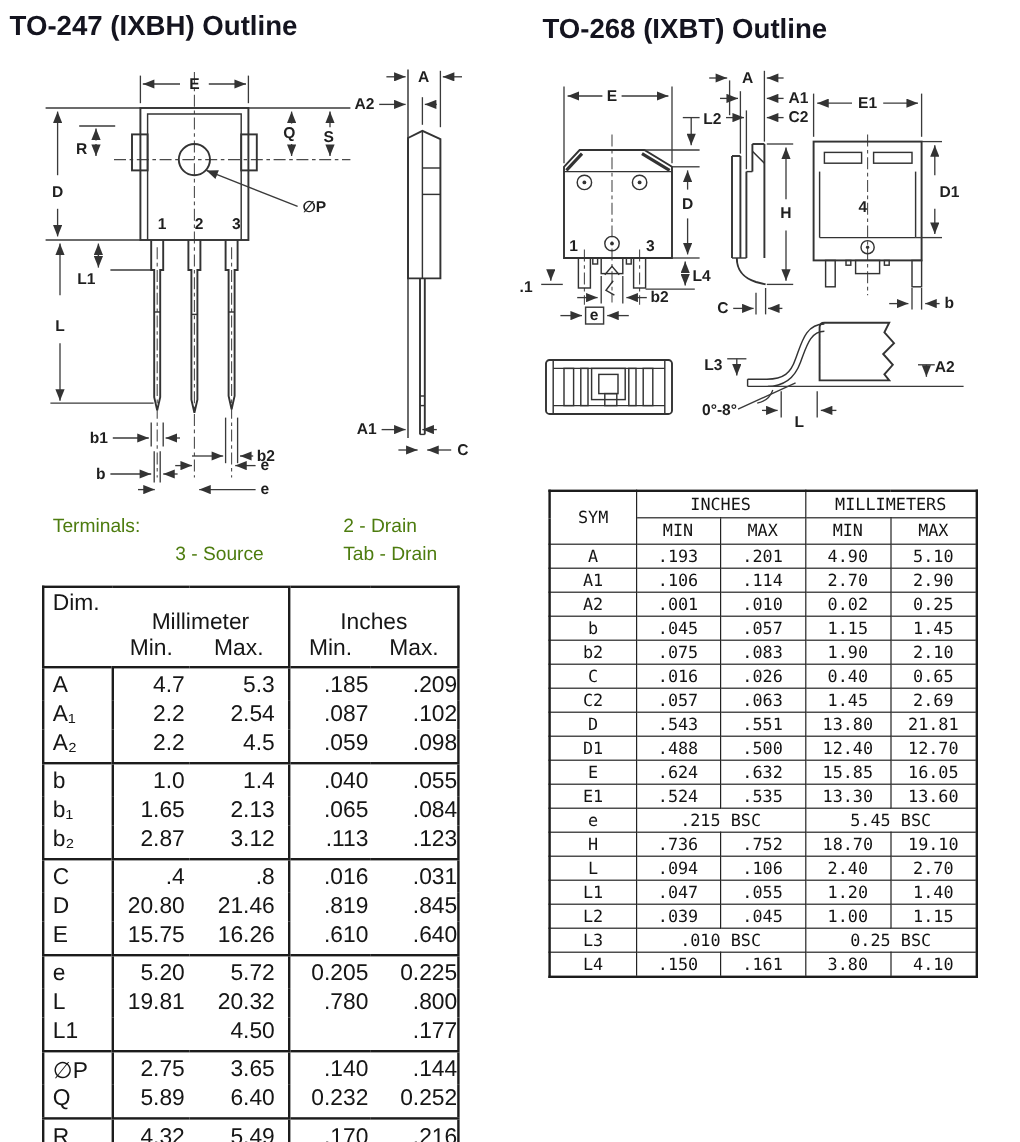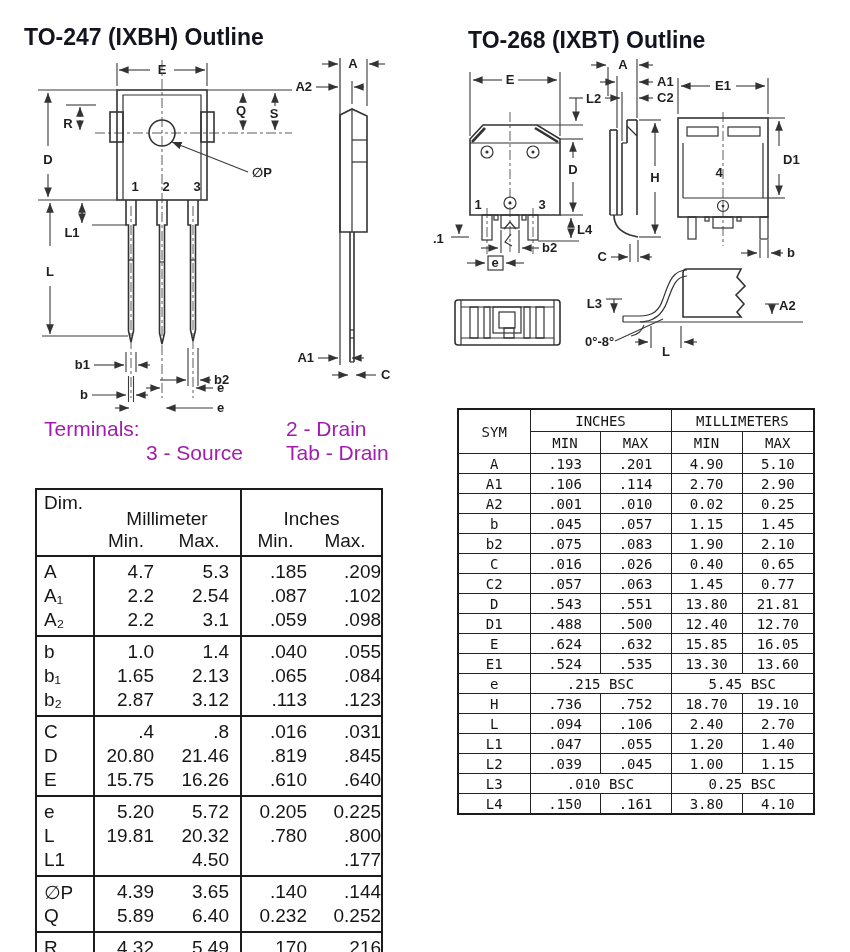--- a/index.html
+++ b/index.html
@@ -1,37 +1,37 @@
 <!DOCTYPE html>
 <html><head>
 <meta charset="utf-8">
 <style>
   html,body{margin:0;padding:0;background:#fff}
   .page{position:relative;width:850px;height:952px;background:#ffffff;overflow:hidden;
         font-family:"Liberation Sans","DejaVu Sans",sans-serif;color:#1a1a1a}
-  h1.t{position:absolute;margin:16px;font-size:23px;font-weight:bold;color:#14141f;white-space:nowrap}
+  h1.t{position:absolute;margin:0;font-size:23px;font-weight:bold;color:#14141f;white-space:nowrap}
   #title247{left:8px;top:8px}
   #title268{left:452px;top:11px}
   svg{position:absolute;overflow:visible}
   #svg247{left:0;top:46px}
   #svg268{left:425px;top:46px}
 
   
   .ol line,.ol path,.ol rect,.ol circle,.ol polyline{stroke:#333;fill:none;stroke-width:1.6}
   .ol .w12{stroke-width:1.2}
   .ol .w25{stroke-width:2.6}
   .ol .fdot{fill:#333;stroke:none}
   .cl line{stroke:#4a4a4a;stroke-width:.9;stroke-dasharray:10 3 3 3;fill:none}
   .dl line,.dl path{stroke:#3a3a3a;stroke-width:1.1;fill:none}
   text.lb{font:bold 13px "Liberation Sans","DejaVu Sans",sans-serif;fill:#1f1f1f}
 
   
-  .terminals{position:absolute;left:44px;top:417px;display:grid;
+  .terminals{position:absolute;left:44px;top:430px;display:grid;
              grid-template-columns:102px 140px auto;grid-auto-rows:24px;
-             font-size:21px;color:#a21caf;white-space:nowrap}
+             font-size:16px;color:#4d7c0f;white-space:nowrap}
   .terminals .tl{grid-column:1;grid-row:1}
   .terminals .t1{grid-column:2;grid-row:1}
   .terminals .t2{grid-column:3;grid-row:1}
   .terminals .t3{grid-column:2;grid-row:2}
   .terminals .t4{grid-column:3;grid-row:2}
 
   
   #dimtable{position:absolute;left:35px;top:488px;width:346px;border-collapse:collapse;
             table-layout:fixed;font-size:19px;color:#161616;border:2.2px solid #1c1c1c}
   #dimtable th{font-weight:normal;padding:0}
@@ -429,21 +429,21 @@
       <tr>
           <td class="dim">A₁</td>
           <td class="n mmmin">2.2</td>
           <td class="n mmmax">2.54</td>
           <td class="n inmin bl">.087</td>
           <td class="n inmax">.102</td>
         </tr>
       <tr>
           <td class="dim">A₂</td>
           <td class="n mmmin">2.2</td>
-          <td class="n mmmax">3.1</td>
+          <td class="n mmmax">4.5</td>
           <td class="n inmin bl">.059</td>
           <td class="n inmax">.098</td>
         </tr>
     </tbody>
     <tbody>
       <tr>
           <td class="dim">b</td>
           <td class="n mmmin">1.0</td>
           <td class="n mmmax">1.4</td>
           <td class="n inmin bl">.040</td>
@@ -506,21 +506,21 @@
           <td class="dim">L1</td>
           <td class="n mmmin"></td>
           <td class="n mmmax">4.50</td>
           <td class="n inmin bl"></td>
           <td class="n inmax">.177</td>
         </tr>
     </tbody>
     <tbody>
       <tr>
           <td class="dim">∅P</td>
-          <td class="n mmmin">4.39</td>
+          <td class="n mmmin">2.75</td>
           <td class="n mmmax">3.65</td>
           <td class="n inmin bl">.140</td>
           <td class="n inmax">.144</td>
         </tr>
       <tr>
           <td class="dim">Q</td>
           <td class="n mmmin">5.89</td>
           <td class="n mmmax">6.40</td>
           <td class="n inmin bl">0.232</td>
           <td class="n inmax">0.252</td>
@@ -604,21 +604,21 @@
           <td>.016</td>
           <td>.026</td>
           <td>0.40</td>
           <td>0.65</td>
         </tr>
       <tr>
           <td>C2</td>
           <td>.057</td>
           <td>.063</td>
           <td>1.45</td>
-          <td>0.77</td>
+          <td>2.69</td>
         </tr>
       <tr>
           <td>D</td>
           <td>.543</td>
           <td>.551</td>
           <td>13.80</td>
           <td>21.81</td>
         </tr>
       <tr>
           <td>D1</td>

